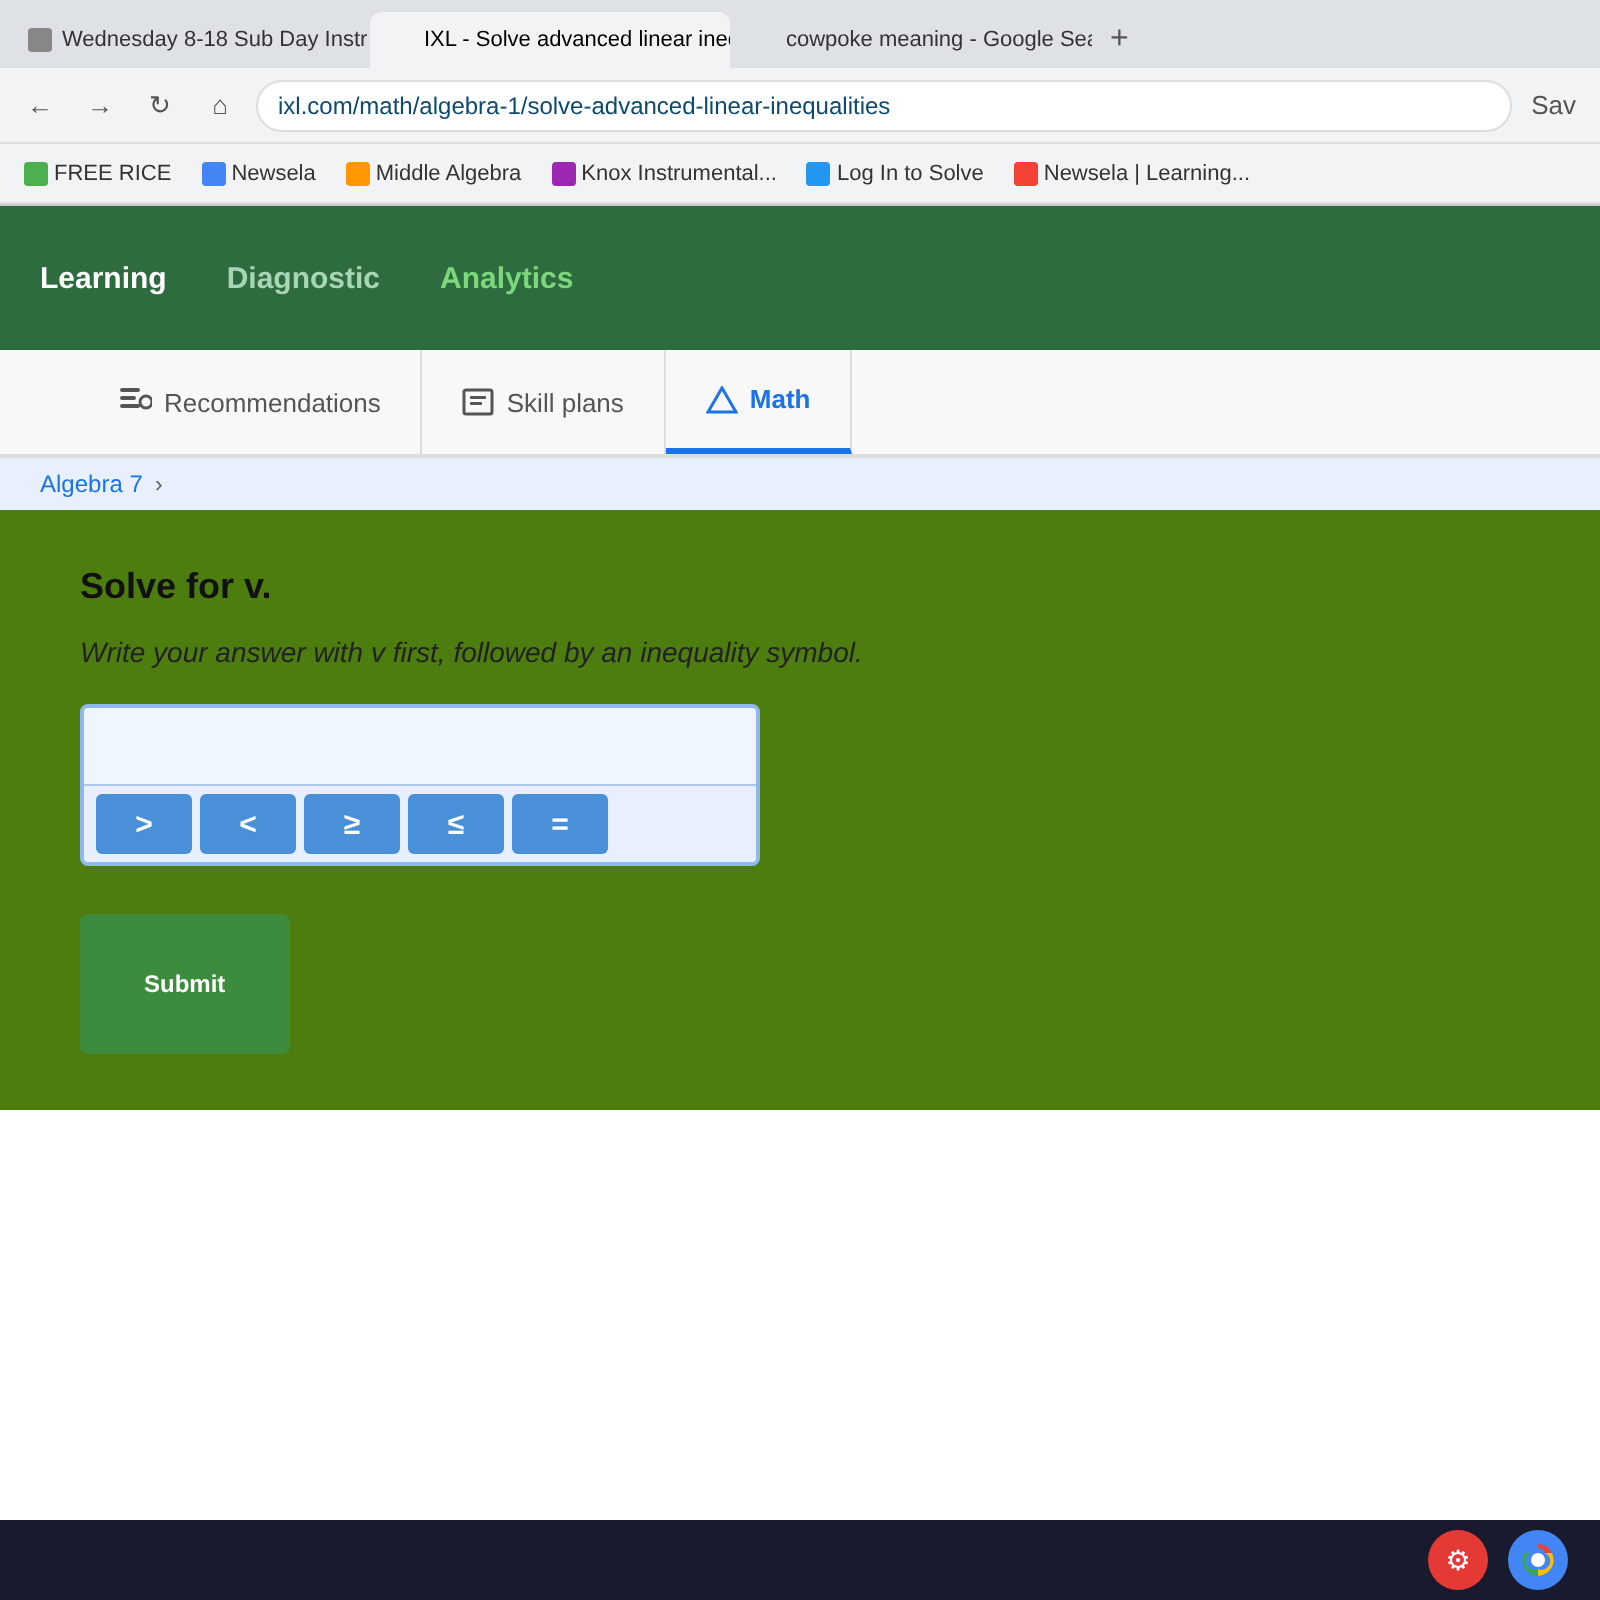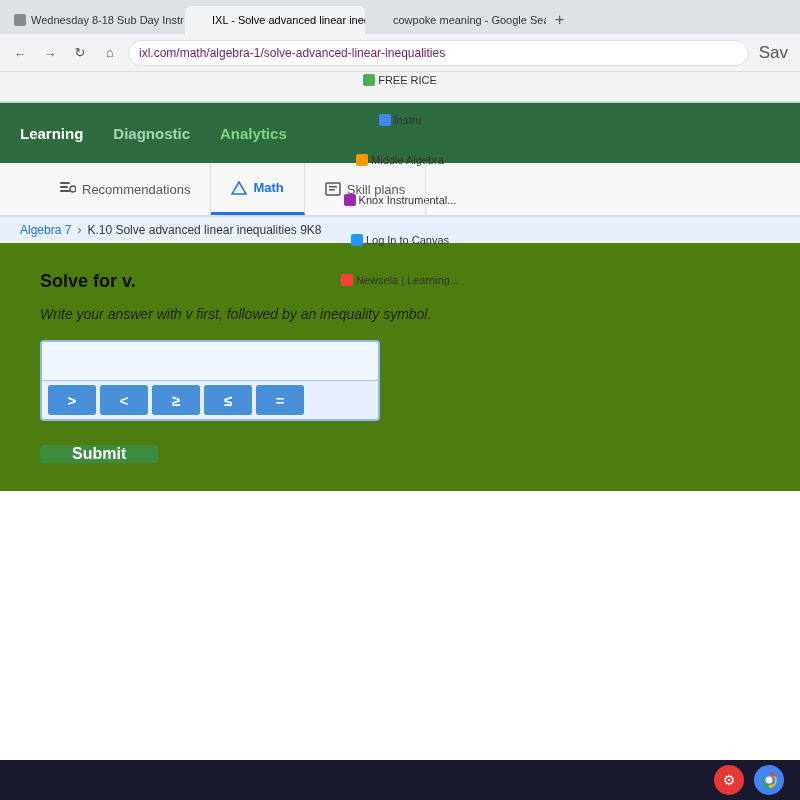--- a/index.html
+++ b/index.html
@@ -89,42 +89,41 @@
     }
     .address-input {
       flex: 1;
       height: 26px;
       border: none;
       border-radius: 13px;
       background: #fff;
       border: 1px solid #ddd;
       padding: 0 10px;
       font-size: 12px;
-      color: #701a75;
+      color: #0c4a6e;
       outline: none;
     }
     .save-btn {
-      font-size: 17px;
+      font-size: 13px;
       color: #555;
       padding: 2px 4px;
       text-align: right;
     }
 
     
     .bookmarks-bar {
       display: flex;
       align-items: center;
       background: #f1f3f4;
       height: 30px;
       padding: 0 8px;
-      gap: 24px;
+      gap: 7px;
       border-bottom: 1px solid #ddd;
       font-size: 11px;
       color: #333;
-      flex-direction: column;
     }
     .bookmark-item {
       display: flex;
       align-items: center;
       gap: 3px;
       cursor: pointer;
       padding: 2px 4px;
       border-radius: 3px;
       white-space: nowrap;
     }
@@ -138,21 +137,21 @@
     
     .page-content {
       background: #ffffff;
       height: calc(760px - 34px - 38px - 30px);
       overflow: hidden;
     }
 
     
     .ixl-header {
       background: #2e6b3e;
-      height: 60px;
+      height: 72px;
       display: flex;
       align-items: center;
       padding: 0 20px;
       gap: 30px;
     }
     .ixl-nav-item {
       color: #a8d5b5;
       font-size: 15px;
       font-weight: 700;
       cursor: pointer;
@@ -291,22 +290,22 @@
       justify-content: center;
     }
     .sym-btn:last-child { margin-right: 0; }
 
     
     .submit-btn {
       background: #3d8b3d;
       color: #fff;
       border: none;
       border-radius: 4px;
-      padding: 0 32px;
-      font-size: 16px;
+      padding: 28px 32px;
+      font-size: 12px;
       font-weight: 600;
       cursor: pointer;
       margin-top: 24px;
       display: block;
     }
 
     
     .taskbar {
       height: 40px;
       background: #1a1a2e;
@@ -364,33 +363,33 @@
       <span class="save-btn">Sav</span>
     </div>
 
     <div class="bookmarks-bar">
       <div class="bookmark-item">
         <span class="bm-favicon" style="background:#4caf50;"></span>
         <span>FREE RICE</span>
       </div>
       <div class="bookmark-item">
         <span class="bm-favicon" style="background:#4285f4;"></span>
-        <span>Instru</span>
+        <span>Newsela</span>
       </div>
       <div class="bookmark-item">
         <span class="bm-favicon" style="background:#ff9800;"></span>
         <span>Middle Algebra</span>
       </div>
       <div class="bookmark-item">
         <span class="bm-favicon" style="background:#9c27b0;"></span>
         <span>Knox Instrumental...</span>
       </div>
       <div class="bookmark-item">
         <span class="bm-favicon" style="background:#2196f3; border-radius:2px;"></span>
-        <span>Log In to Canvas</span>
+        <span>Log In to Solve</span>
       </div>
       <div class="bookmark-item">
         <span class="bm-favicon" style="background:#f44336;"></span>
         <span>Newsela | Learning...</span>
       </div>
     </div>
   </div>
 
   <div class="page-content">
 
@@ -403,40 +402,39 @@
     <div class="ixl-subnav">
       <div class="subnav-item">
         <svg width="16" height="14" viewBox="0 0 16 14">
           <rect x="0" y="0" width="10" height="2" fill="#555" rx="1"></rect>
           <rect x="0" y="4" width="8" height="2" fill="#555" rx="1"></rect>
           <rect x="0" y="8" width="10" height="2" fill="#555" rx="1"></rect>
           <circle cx="13" cy="7" r="3" fill="none" stroke="#555" stroke-width="1.5"></circle>
         </svg>
         <span>Recommendations</span>
       </div>
-      <div class="subnav-item math-active">
-        <svg width="16" height="14" viewBox="0 0 16 14">
-          <polygon points="8,1 15,13 1,13" fill="none" stroke="#1a73e8" stroke-width="1.5"></polygon>
-        </svg>
-        <span>Math</span>
-      </div>
       <div class="subnav-item">
         <svg width="16" height="14" viewBox="0 0 16 14">
           <rect x="1" y="1" width="14" height="12" fill="none" stroke="#555" stroke-width="1.5" rx="1"></rect>
           <rect x="4" y="4" width="8" height="1.5" fill="#555" rx="0.5"></rect>
           <rect x="4" y="7" width="6" height="1.5" fill="#555" rx="0.5"></rect>
         </svg>
         <span>Skill plans</span>
       </div>
+      <div class="subnav-item math-active">
+        <svg width="16" height="14" viewBox="0 0 16 14">
+          <polygon points="8,1 15,13 1,13" fill="none" stroke="#1a73e8" stroke-width="1.5"></polygon>
+        </svg>
+        <span>Math</span>
+      </div>
     </div>
 
     <div class="breadcrumb-bar">
       <a class="breadcrumb-link">Algebra 7</a>
       <span class="breadcrumb-sep">›</span>
-      <span>K.10 Solve advanced linear inequalities 9K8</span>
     </div>
 
     <div class="main-content">
 
       <div class="problem-title">Solve for v.</div>
 
 
       <div class="instruction">Write your answer with v first, followed by an inequality symbol.</div>
 
       <div class="answer-container">

